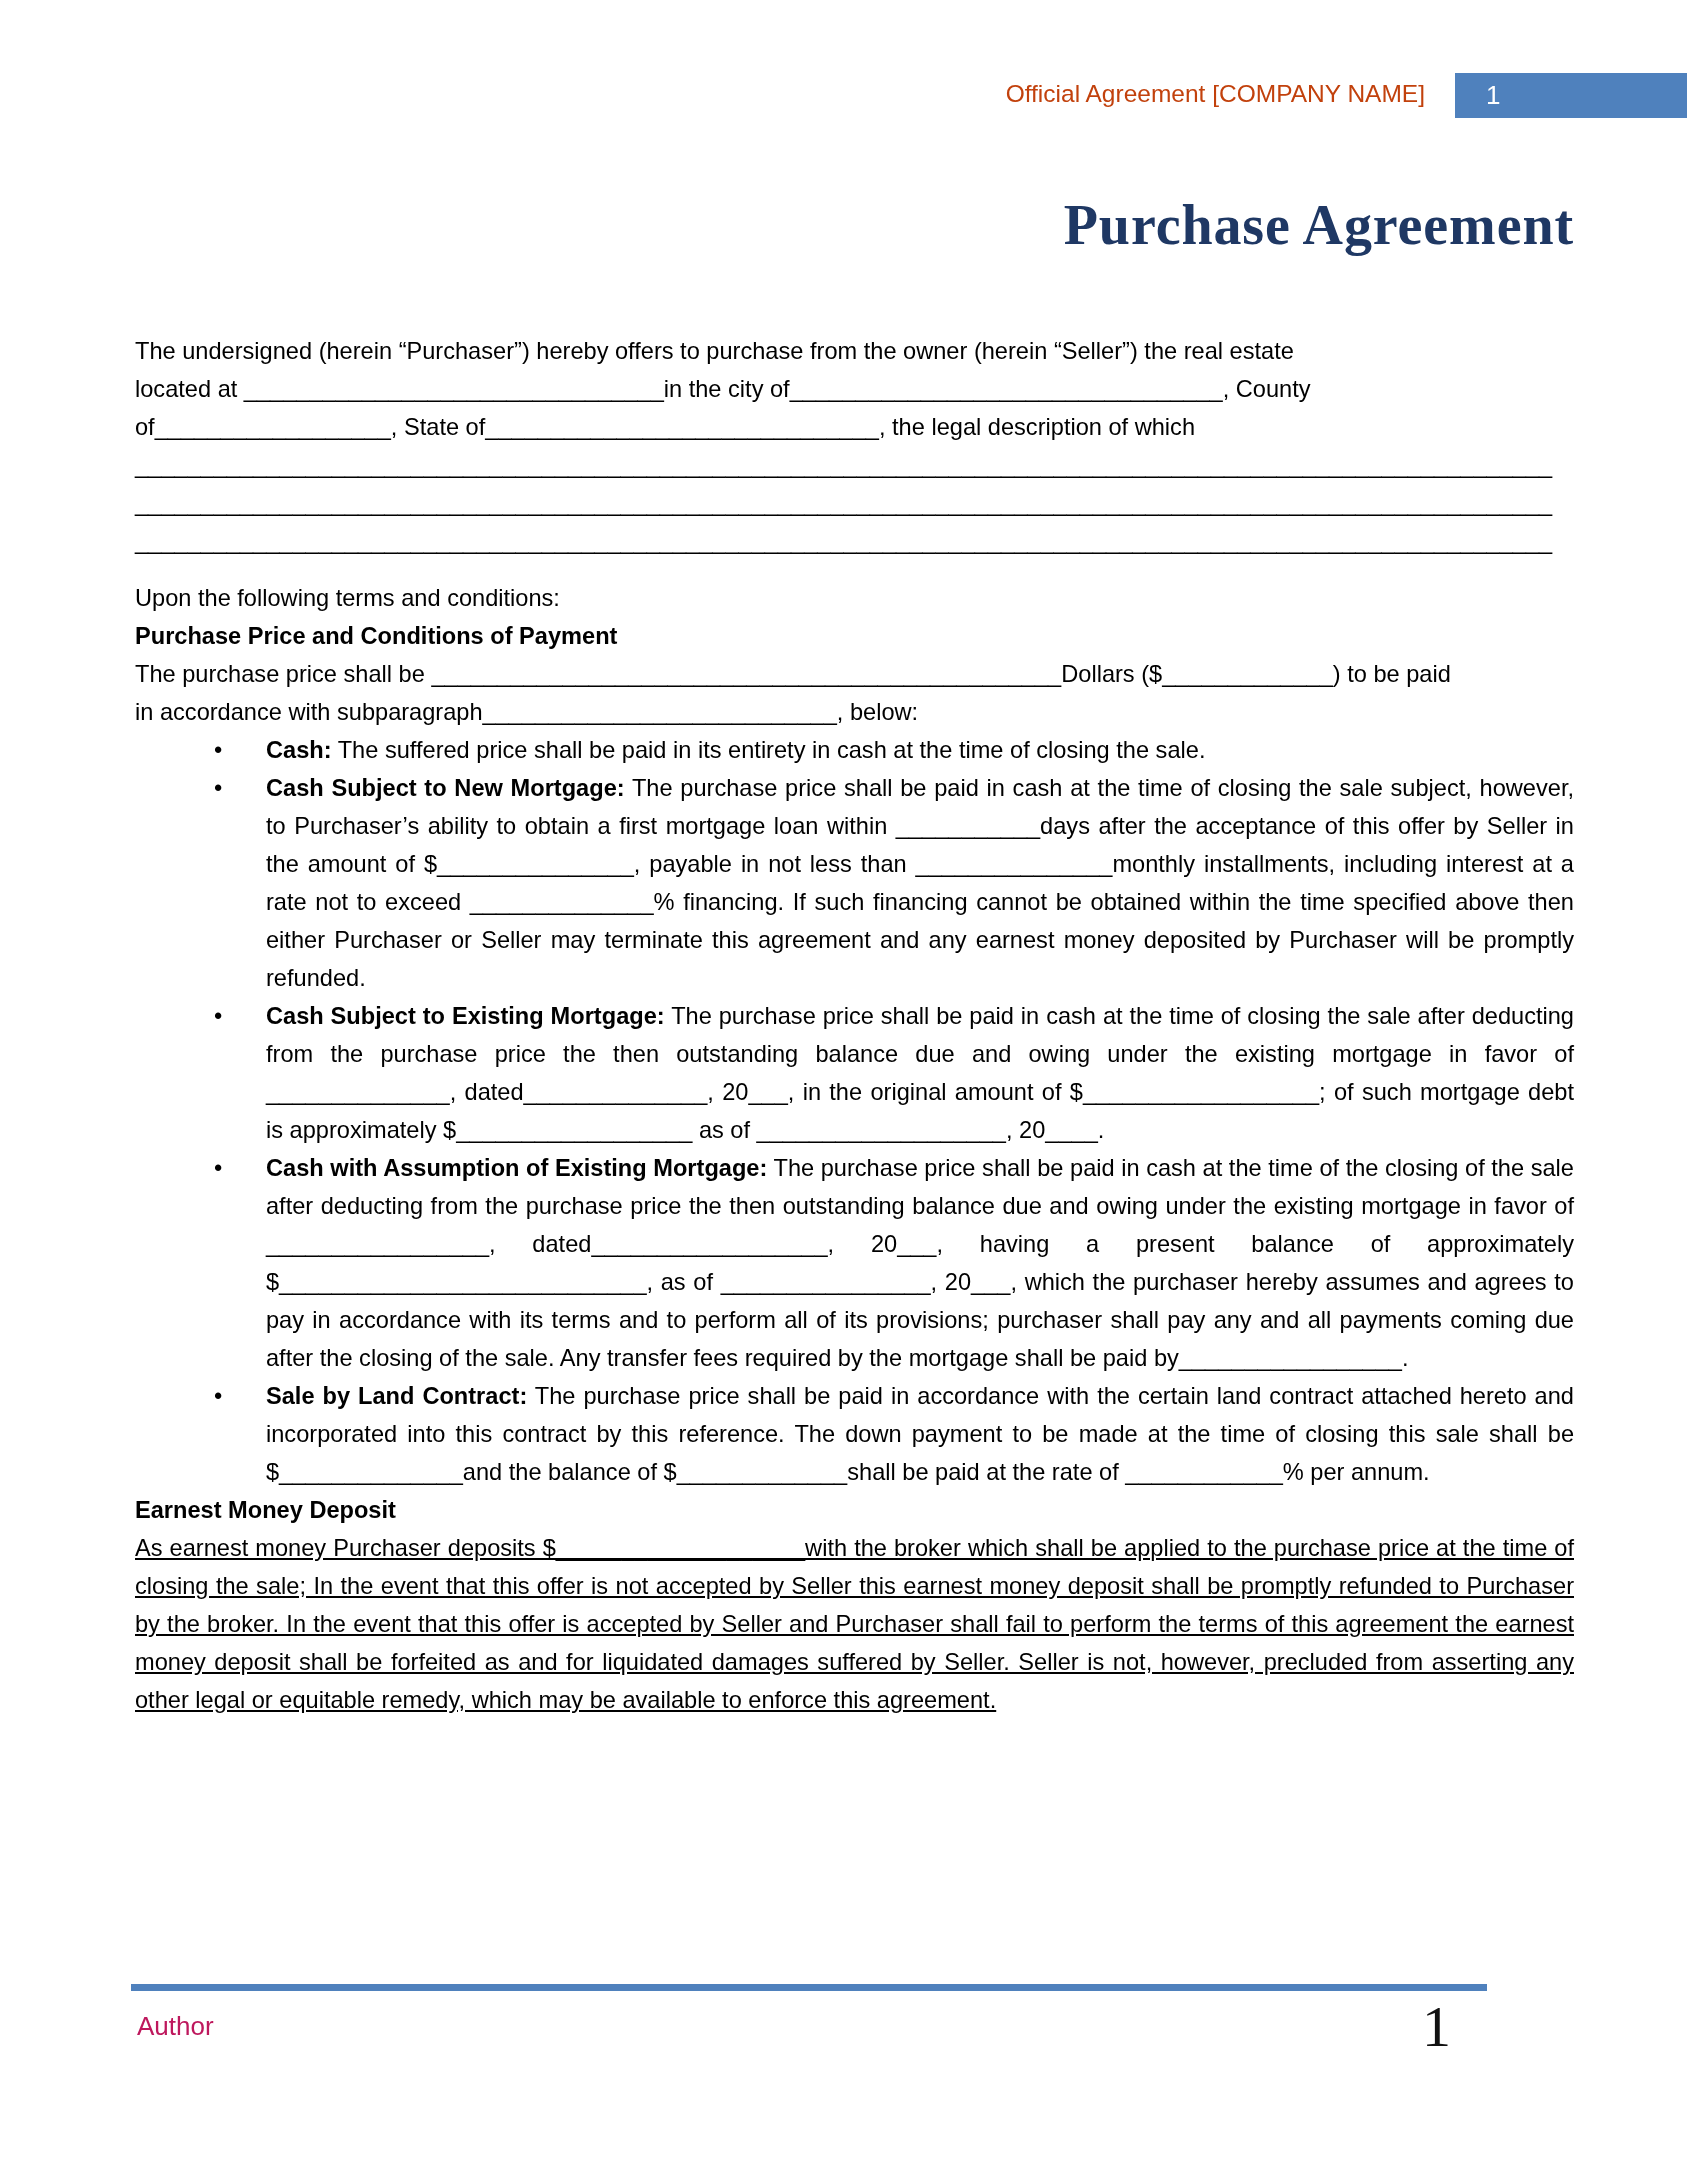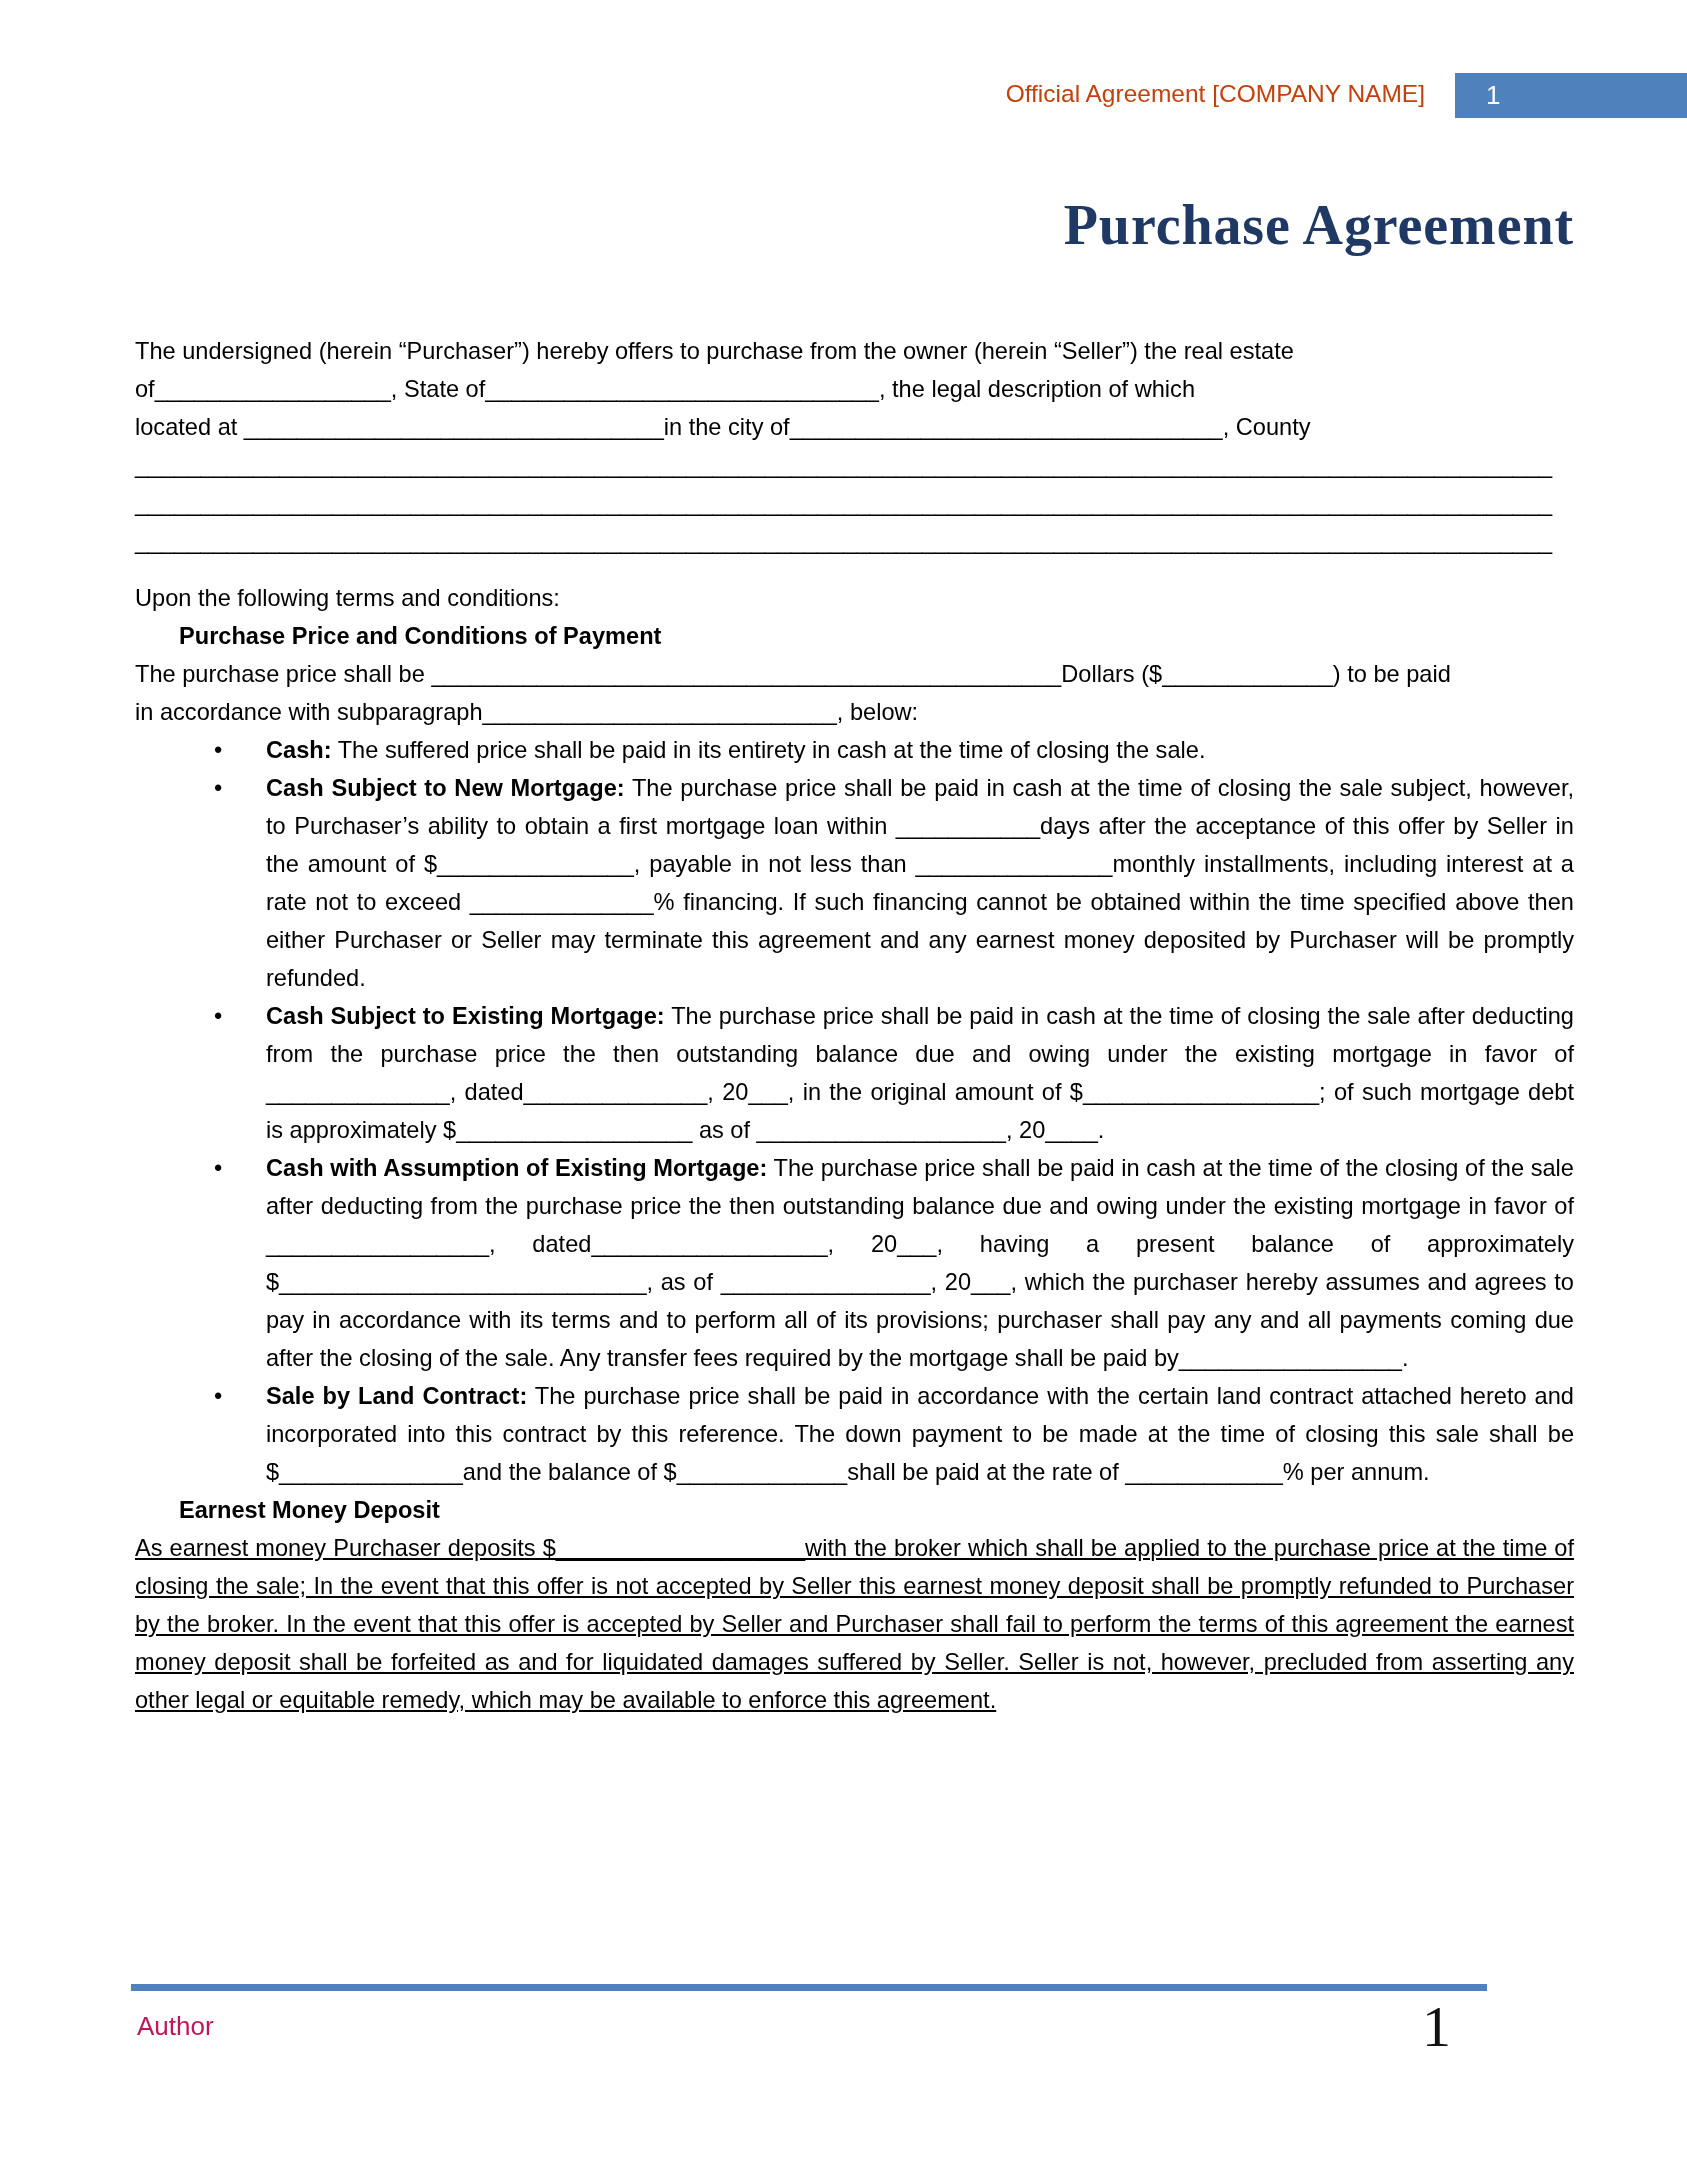--- a/index.html
+++ b/index.html
@@ -49,21 +49,21 @@
     font-size: 56px;
     line-height: 92px;
     color: #1f3864;
     text-align: right;
     letter-spacing: 0.9px;
     margin-bottom: 61px;
   }
   .body-text { font-size: 23.6px; line-height: 38px; }
   .line { white-space: nowrap; }
   .justify { text-align: justify; text-decoration: underline; }
-  .bold-heading { font-weight: bold; margin-left: 44px; }
+  .bold-heading { font-weight: bold; }
   .terms-block { margin-top: 19px; }
 
   
   .bullet-item {
     position: relative;
     margin-left: 131px;
     text-align: justify;
   }
   .bullet-marker {
     position: absolute;
@@ -105,22 +105,22 @@
 
   <div class="header-label">Official Agreement [COMPANY NAME]</div>
   <div class="header-badge">1</div>
 
   <div class="content">
 
     <div class="doc-title">Purchase Agreement</div>
 
     <div class="body-text">
       <div>The undersigned (herein “Purchaser”) hereby offers to purchase from the owner (herein “Seller”) the real estate</div>
+      <div class="line">located at ________________________________in the city of_________________________________, County</div>
       <div class="line">of__________________, State of______________________________, the legal description of which</div>
-      <div class="line">located at ________________________________in the city of_________________________________, County</div>
       <div class="line">____________________________________________________________________________________________________________</div>
       <div class="line">____________________________________________________________________________________________________________</div>
       <div class="line">____________________________________________________________________________________________________________</div>
     </div>
 
     <div class="body-text terms-block">
       <div>Upon the following terms and conditions:</div>
       <div class="bold-heading">Purchase Price and Conditions of Payment</div>
       <div class="line">The purchase price shall be ________________________________________________Dollars ($_____________) to be paid</div>
       <div>in accordance with subparagraph___________________________, below:</div>

